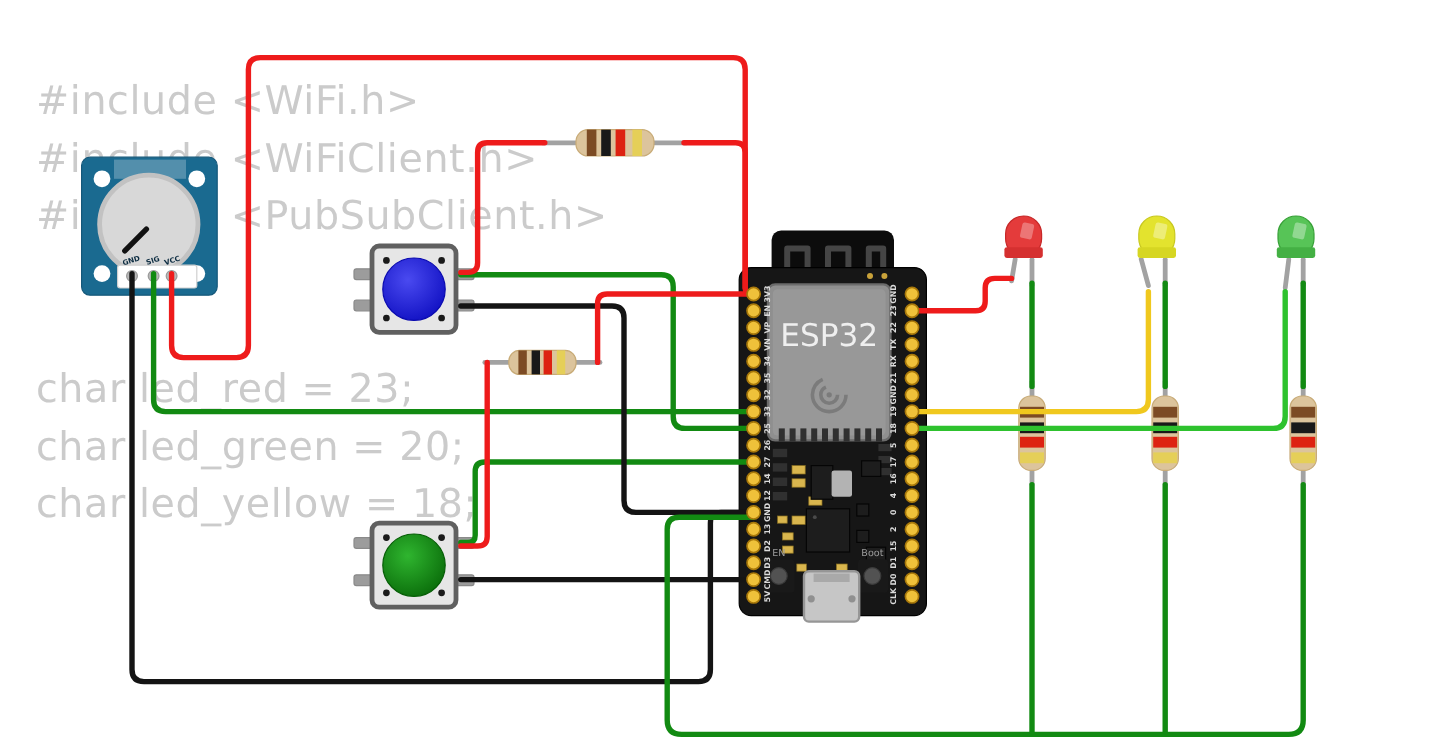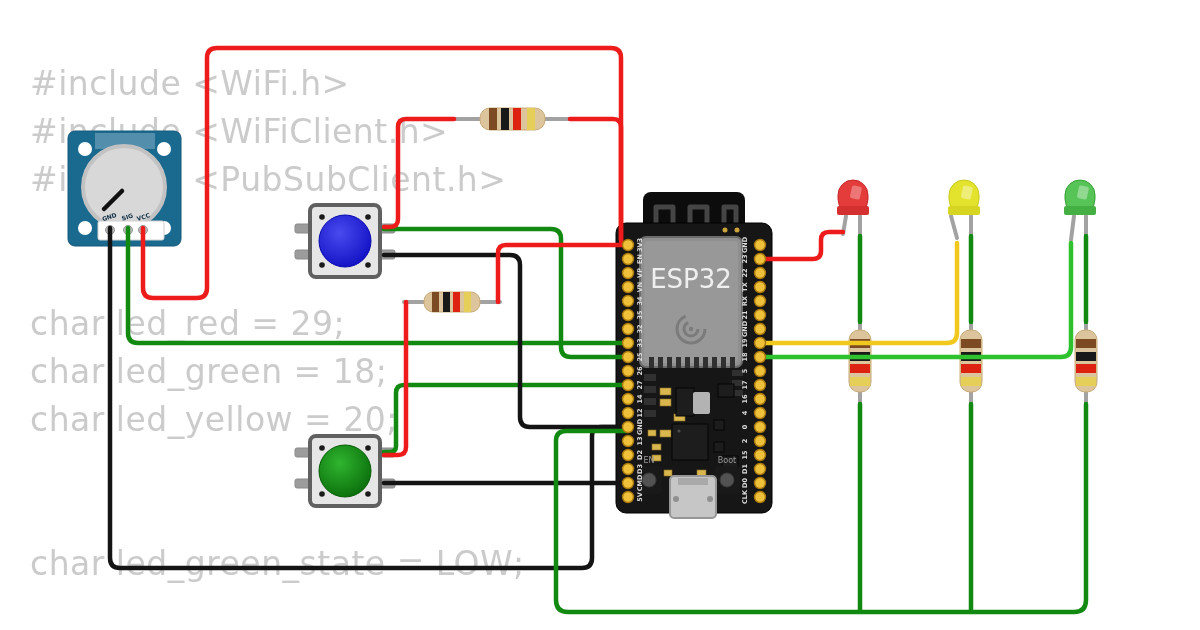--- a/index.html
+++ b/index.html
@@ -22,24 +22,23 @@
   .leg{fill:#9c9c9c;stroke:#8a8a8a;stroke-width:1;}
 </style>
 </head>
 <body>
 
 <div class="stage">
 
   <div class="code-line" style="top:64px">#include &lt;WiFi.h&gt;</div>
   <div class="code-line" style="top:112px">#include &lt;WiFiClient.h&gt;</div>
   <div class="code-line" style="top:160px">#include &lt;PubSubClient.h&gt;</div>
-  <div class="code-line" style="top:304px">char led_red = 29;</div>
-  <div class="code-line" style="top:352px">char led_green = 18;</div>
-  <div class="code-line" style="top:400px">char led_yellow = 20;</div>
-  <div class="code-line" style="top:544px">char led_green_state = LOW;</div>
+  <div class="code-line" style="top:304px">char led_red = 23;</div>
+  <div class="code-line" style="top:352px">char led_green = 20;</div>
+  <div class="code-line" style="top:400px">char led_yellow = 18;</div>
 
   <svg width="1200" height="630" viewBox="0 0 1200 630">
     <defs>
       <radialGradient id="gradBlue" cx="40%" cy="35%" r="75%">
         <stop offset="0%" stop-color="#4a4af0"></stop>
           <stop offset="100%" stop-color="#0d0dc0"></stop>
       </radialGradient>
       <radialGradient id="gradGreen" cx="40%" cy="35%" r="75%">
         <stop offset="0%" stop-color="#2fb52f"></stop>
           <stop offset="100%" stop-color="#086808"></stop>

